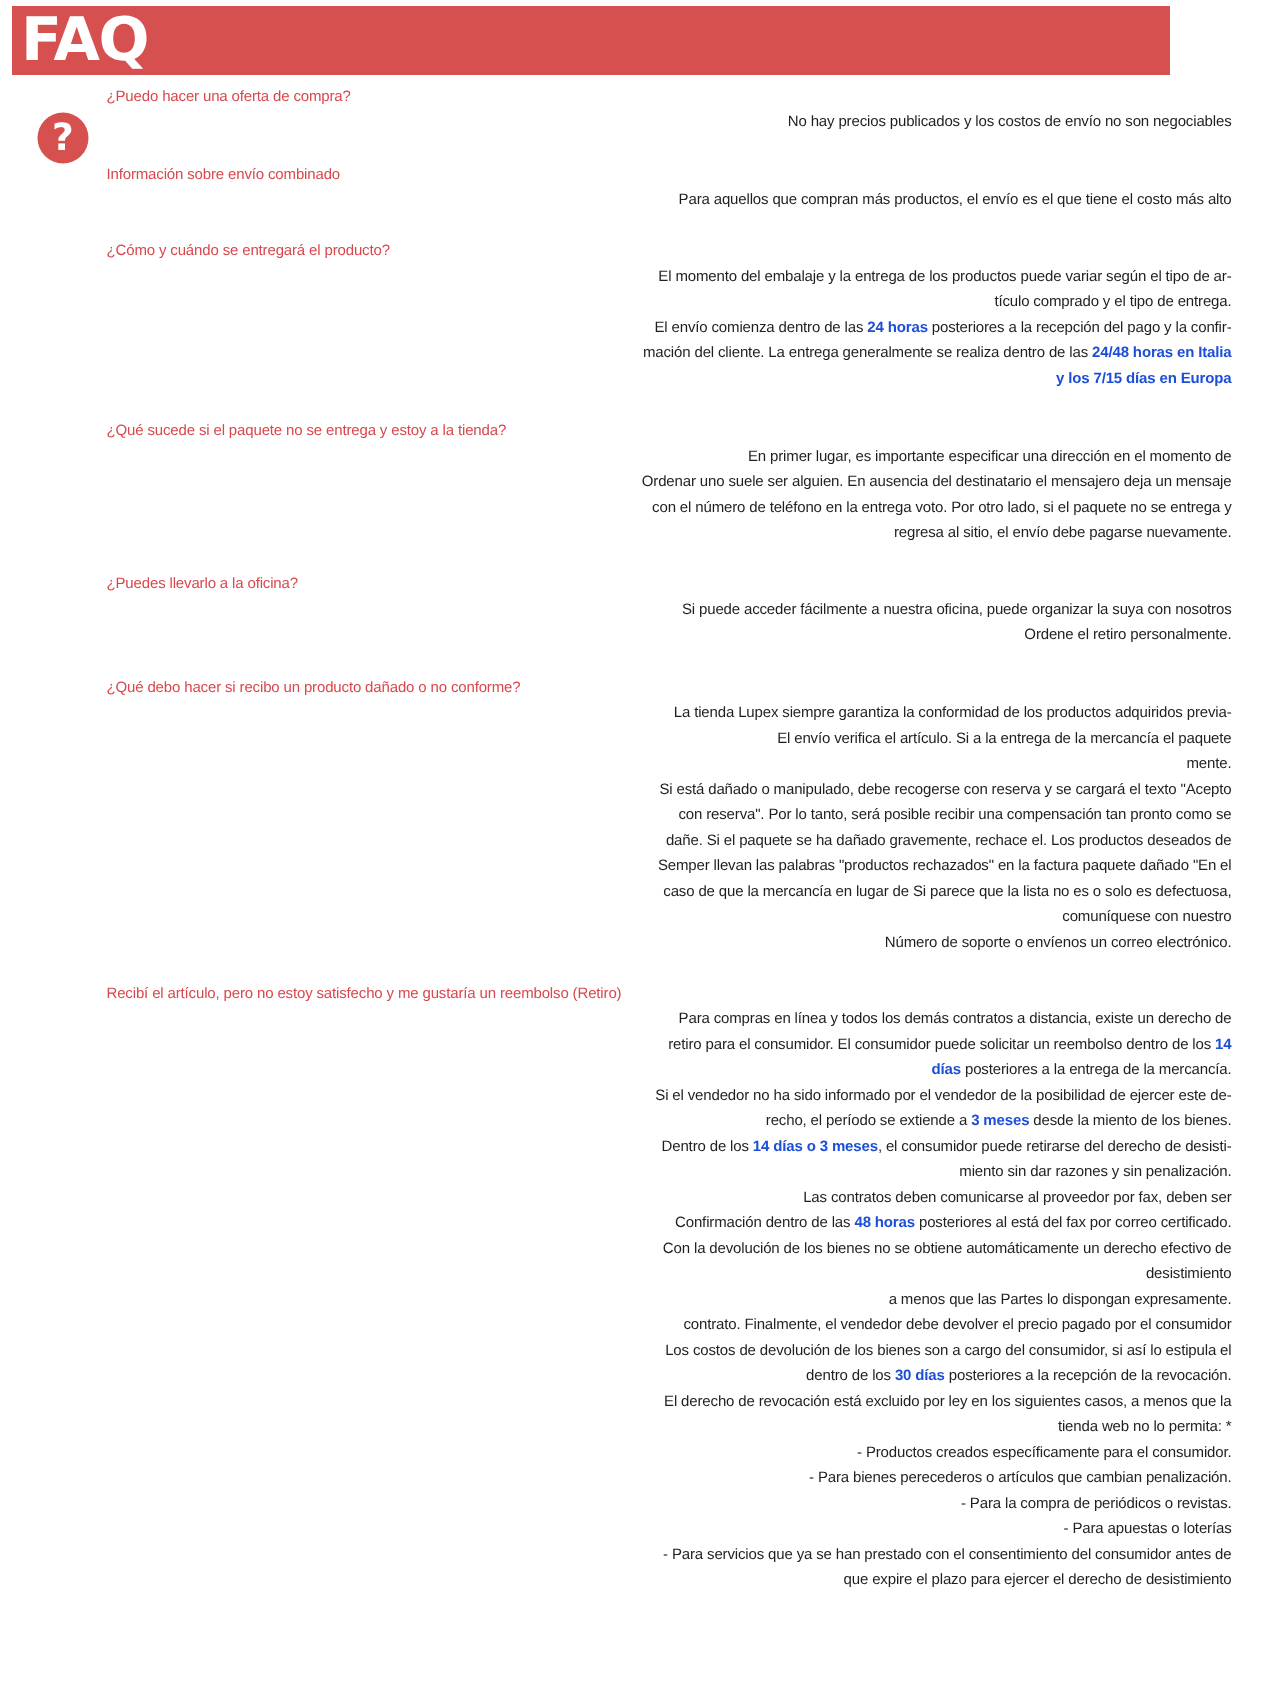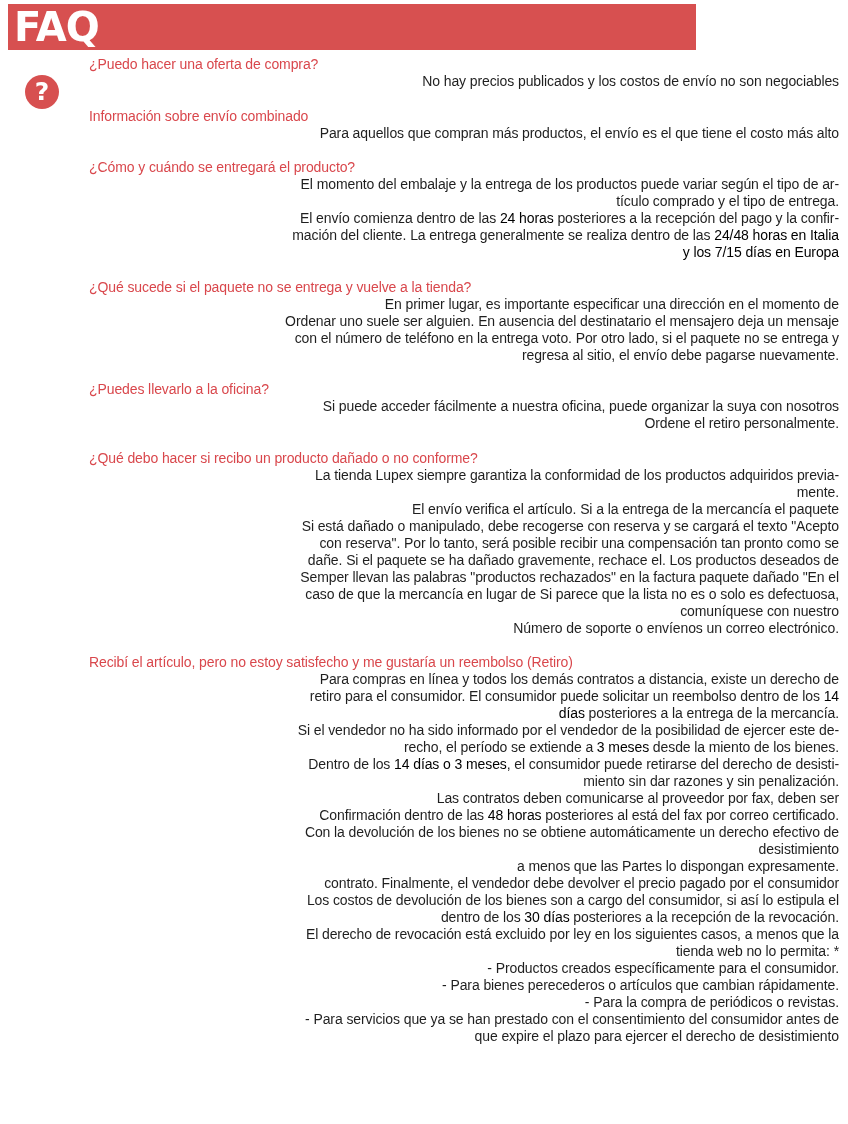--- a/index.html
+++ b/index.html
@@ -1,33 +1,33 @@
 <!DOCTYPE html>
 <html><head>
 <meta charset="utf-8">
 <style>
   html, body { margin: 0; padding: 0; background: #ffffff; }
   body { width: 848px; height: 1124px; overflow: hidden; position: relative;
          font-family: "Liberation Sans", sans-serif; color: #222; }
-  .header { position: absolute; left: 8px; top: 4px; width: 688px; height: 46px;
+  .header { position: absolute; left: 8px; top: 4px; width: 772px; height: 46px;
             background: #d75050; }
   .header h1 { margin: 0; position: absolute; left: 6px; top: -3px; color: #fff;
                font-family: "DejaVu Sans", sans-serif; font-weight: bold;
                font-size: 40px; letter-spacing: -1px; line-height: 52px; }
   .qicon { position: absolute; left: 25px; top: 75px; width: 34px; height: 34px;
            border-radius: 50%; background: #d75050; color: #fff;
            font-family: "DejaVu Sans", sans-serif; font-weight: bold; font-size: 25px;
            line-height: 34px; text-align: center; }
-  .content { position: absolute; left: 89px; top: 56px; width: 750px;
-             font-size: 14px; line-height: 17px; letter-spacing: -0.1px; }
+  .content { position: absolute; left: 71px; top: 56px; width: 750px;
+             font-size: 10px; line-height: 17px; letter-spacing: -0.1px; }
   .faq { margin-bottom: 17.5px; }
   .q { color: #d9474c; }
   .a { color: #1f1f1f; }
   .a .ln { display: block; text-align: right; }
-  .hl { color: #000000; }
+  .hl { color: #1d4ed8; font-weight: bold; }
 </style>
 </head>
 <body>
 
 <div class="header">
   <h1>FAQ</h1>
 </div>
 
 <div class="qicon">?</div>
 
@@ -48,41 +48,41 @@
       <div class="q">¿Cómo y cuándo se entregará el producto?</div>
       <div class="a">
         <span class="ln"><span>El momento del embalaje y la entrega de los productos puede variar según el tipo de ar-</span></span>
         <span class="ln"><span>tículo comprado y el tipo de entrega.</span></span>
         <span class="ln"><span>El envío comienza dentro de las </span><span class="hl">24 horas</span><span> posteriores a la recepción del pago y la confir-</span></span>
         <span class="ln"><span>mación del cliente. La entrega generalmente se realiza dentro de las </span><span class="hl">24/48 horas en Italia</span></span>
         <span class="ln"><span class="hl">y los 7/15 días en Europa</span></span>
       </div>
     </div>
     <div class="faq">
-      <div class="q">¿Qué sucede si el paquete no se entrega y vuelve a la tienda?</div>
+      <div class="q">¿Qué sucede si el paquete no se entrega y estoy a la tienda?</div>
       <div class="a">
         <span class="ln"><span>En primer lugar, es importante especificar una dirección en el momento de</span></span>
         <span class="ln"><span>Ordenar uno suele ser alguien. En ausencia del destinatario el mensajero deja un mensaje</span></span>
         <span class="ln"><span>con el número de teléfono en la entrega voto. Por otro lado, si el paquete no se entrega y</span></span>
         <span class="ln"><span>regresa al sitio, el envío debe pagarse nuevamente.</span></span>
       </div>
     </div>
     <div class="faq">
       <div class="q">¿Puedes llevarlo a la oficina?</div>
       <div class="a">
         <span class="ln"><span>Si puede acceder fácilmente a nuestra oficina, puede organizar la suya con nosotros</span></span>
         <span class="ln"><span>Ordene el retiro personalmente.</span></span>
       </div>
     </div>
     <div class="faq">
       <div class="q">¿Qué debo hacer si recibo un producto dañado o no conforme?</div>
       <div class="a">
         <span class="ln"><span>La tienda Lupex siempre garantiza la conformidad de los productos adquiridos previa-</span></span>
+        <span class="ln"><span>El envío verifica el artículo. Si a la entrega de la mercancía el paquete</span></span>
         <span class="ln"><span>mente.</span></span>
-        <span class="ln"><span>El envío verifica el artículo. Si a la entrega de la mercancía el paquete</span></span>
         <span class="ln"><span>Si está dañado o manipulado, debe recogerse con reserva y se cargará el texto "Acepto</span></span>
         <span class="ln"><span>con reserva". Por lo tanto, será posible recibir una compensación tan pronto como se</span></span>
         <span class="ln"><span>dañe. Si el paquete se ha dañado gravemente, rechace el. Los productos deseados de</span></span>
         <span class="ln"><span>Semper llevan las palabras "productos rechazados" en la factura paquete dañado "En el</span></span>
         <span class="ln"><span>caso de que la mercancía en lugar de Si parece que la lista no es o solo es defectuosa,</span></span>
         <span class="ln"><span>comuníquese con nuestro</span></span>
         <span class="ln"><span>Número de soporte o envíenos un correo electrónico.</span></span>
       </div>
     </div>
     <div class="faq">
@@ -99,19 +99,20 @@
         <span class="ln"><span>Confirmación dentro de las </span><span class="hl">48 horas</span><span> posteriores al está del fax por correo certificado.</span></span>
         <span class="ln"><span>Con la devolución de los bienes no se obtiene automáticamente un derecho efectivo de</span></span>
         <span class="ln"><span>desistimiento</span></span>
         <span class="ln"><span>a menos que las Partes lo dispongan expresamente.</span></span>
         <span class="ln"><span>contrato. Finalmente, el vendedor debe devolver el precio pagado por el consumidor</span></span>
         <span class="ln"><span>Los costos de devolución de los bienes son a cargo del consumidor, si así lo estipula el</span></span>
         <span class="ln"><span>dentro de los </span><span class="hl">30 días</span><span> posteriores a la recepción de la revocación.</span></span>
         <span class="ln"><span>El derecho de revocación está excluido por ley en los siguientes casos, a menos que la</span></span>
         <span class="ln"><span>tienda web no lo permita: *</span></span>
         <span class="ln"><span>- Productos creados específicamente para el consumidor.</span></span>
-        <span class="ln"><span>- Para bienes perecederos o artículos que cambian rápidamente.</span></span>
+        <span class="ln"><span>- Para bienes perecederos o artículos que cambian penalización.</span></span>
         <span class="ln"><span>- Para la compra de periódicos o revistas.</span></span>
+        <span class="ln"><span>- Para apuestas o loterías</span></span>
         <span class="ln"><span>- Para servicios que ya se han prestado con el consentimiento del consumidor antes de</span></span>
         <span class="ln"><span>que expire el plazo para ejercer el derecho de desistimiento</span></span>
       </div>
     </div>
   </div>
 
 </body></html>

